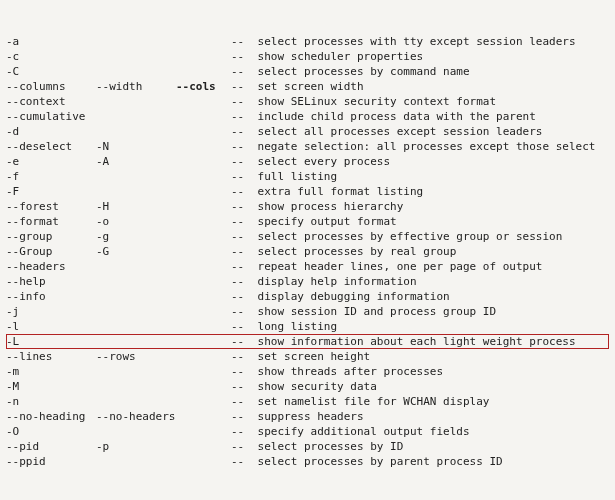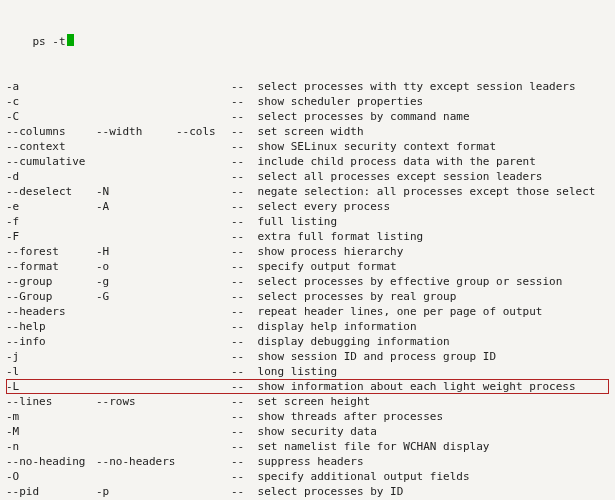--- a/index.html
+++ b/index.html
@@ -24,31 +24,30 @@
     display: inline-block;
     width: 7px;
     height: 12px;
     background: #0a0;
     vertical-align: text-bottom;
     margin-left: 1px;
   }
   .row { display: flex; }
   .c1 { width: 90px; flex-shrink: 0; }
   .c2 { width: 80px; flex-shrink: 0; }
-  .c3 { width: 55px; flex-shrink: 0; }
+  .c3 { width: 55px; flex-shrink: 0; font-weight: bold; }
   .sep { width: 20px; flex-shrink: 0; }
   .desc { flex: 1; }
   .highlighted {
     outline: 1.5px solid #b22222;
     outline-offset: -1px;
   }
   .terminal-wrap { position: relative; }
 </style>
 </head>
 <body>
 
 <div class="terminal-wrap">
 <div class="term">
-  <div class="cmdline"><span>    </span><span class="ps">ps</span><span class="arg"> -t</span><span class="cursor"></span></div>
   <div id="rows"><div class="row"><span class="c1">-a</span><span class="c2"></span><span class="c3"></span><span class="sep">--</span><span class="desc"> select processes with tty except session leaders</span></div><div class="row"><span class="c1">-c</span><span class="c2"></span><span class="c3"></span><span class="sep">--</span><span class="desc"> show scheduler properties</span></div><div class="row"><span class="c1">-C</span><span class="c2"></span><span class="c3"></span><span class="sep">--</span><span class="desc"> select processes by command name</span></div><div class="row"><span class="c1">--columns</span><span class="c2">--width</span><span class="c3">--cols</span><span class="sep">--</span><span class="desc"> set screen width</span></div><div class="row"><span class="c1">--context</span><span class="c2"></span><span class="c3"></span><span class="sep">--</span><span class="desc"> show SELinux security context format</span></div><div class="row"><span class="c1">--cumulative</span><span class="c2"></span><span class="c3"></span><span class="sep">--</span><span class="desc"> include child process data with the parent</span></div><div class="row"><span class="c1">-d</span><span class="c2"></span><span class="c3"></span><span class="sep">--</span><span class="desc"> select all processes except session leaders</span></div><div class="row"><span class="c1">--deselect</span><span class="c2">-N</span><span class="c3"></span><span class="sep">--</span><span class="desc"> negate selection: all processes except those select</span></div><div class="row"><span class="c1">-e</span><span class="c2">-A</span><span class="c3"></span><span class="sep">--</span><span class="desc"> select every process</span></div><div class="row"><span class="c1">-f</span><span class="c2"></span><span class="c3"></span><span class="sep">--</span><span class="desc"> full listing</span></div><div class="row"><span class="c1">-F</span><span class="c2"></span><span class="c3"></span><span class="sep">--</span><span class="desc"> extra full format listing</span></div><div class="row"><span class="c1">--forest</span><span class="c2">-H</span><span class="c3"></span><span class="sep">--</span><span class="desc"> show process hierarchy</span></div><div class="row"><span class="c1">--format</span><span class="c2">-o</span><span class="c3"></span><span class="sep">--</span><span class="desc"> specify output format</span></div><div class="row"><span class="c1">--group</span><span class="c2">-g</span><span class="c3"></span><span class="sep">--</span><span class="desc"> select processes by effective group or session</span></div><div class="row"><span class="c1">--Group</span><span class="c2">-G</span><span class="c3"></span><span class="sep">--</span><span class="desc"> select processes by real group</span></div><div class="row"><span class="c1">--headers</span><span class="c2"></span><span class="c3"></span><span class="sep">--</span><span class="desc"> repeat header lines, one per page of output</span></div><div class="row"><span class="c1">--help</span><span class="c2"></span><span class="c3"></span><span class="sep">--</span><span class="desc"> display help information</span></div><div class="row"><span class="c1">--info</span><span class="c2"></span><span class="c3"></span><span class="sep">--</span><span class="desc"> display debugging information</span></div><div class="row"><span class="c1">-j</span><span class="c2"></span><span class="c3"></span><span class="sep">--</span><span class="desc"> show session ID and process group ID</span></div><div class="row"><span class="c1">-l</span><span class="c2"></span><span class="c3"></span><span class="sep">--</span><span class="desc"> long listing</span></div><div class="row highlighted"><span class="c1">-L</span><span class="c2"></span><span class="c3"></span><span class="sep">--</span><span class="desc"> show information about each light weight process</span></div><div class="row"><span class="c1">--lines</span><span class="c2">--rows</span><span class="c3"></span><span class="sep">--</span><span class="desc"> set screen height</span></div><div class="row"><span class="c1">-m</span><span class="c2"></span><span class="c3"></span><span class="sep">--</span><span class="desc"> show threads after processes</span></div><div class="row"><span class="c1">-M</span><span class="c2"></span><span class="c3"></span><span class="sep">--</span><span class="desc"> show security data</span></div><div class="row"><span class="c1">-n</span><span class="c2"></span><span class="c3"></span><span class="sep">--</span><span class="desc"> set namelist file for WCHAN display</span></div><div class="row"><span class="c1">--no-heading</span><span class="c2">--no-headers</span><span class="c3"></span><span class="sep">--</span><span class="desc"> suppress headers</span></div><div class="row"><span class="c1">-O</span><span class="c2"></span><span class="c3"></span><span class="sep">--</span><span class="desc"> specify additional output fields</span></div><div class="row"><span class="c1">--pid</span><span class="c2">-p</span><span class="c3"></span><span class="sep">--</span><span class="desc"> select processes by ID</span></div><div class="row"><span class="c1">--ppid</span><span class="c2"></span><span class="c3"></span><span class="sep">--</span><span class="desc"> select processes by parent process ID</span></div></div>
 </div>
 
 </div>
 
 </body></html>

